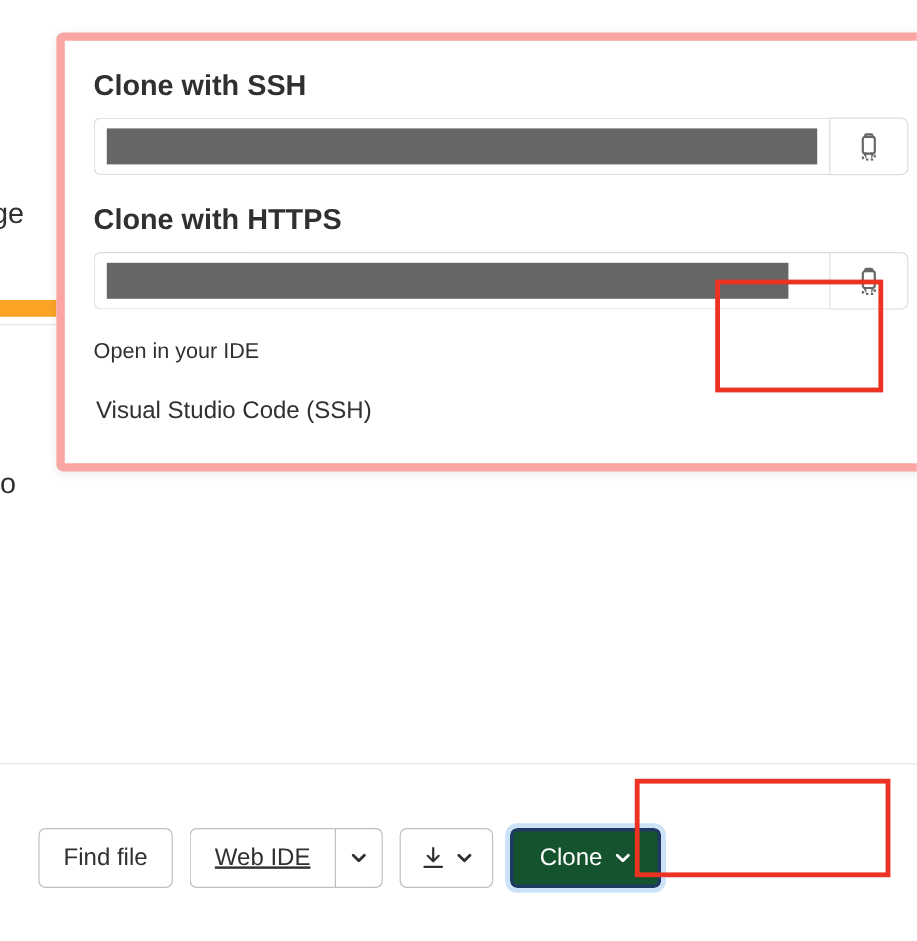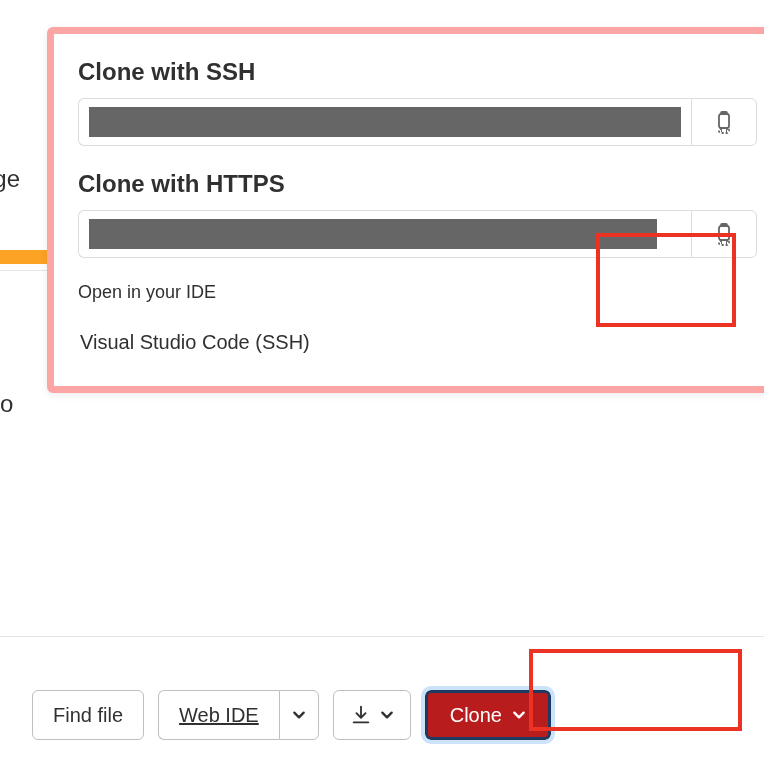--- a/index.html
+++ b/index.html
@@ -161,21 +161,21 @@
     border-radius: 0 6px 6px 0;
     padding: 0 12px;
   }
 
   .btn-download {
     padding: 0 16px;
     gap: 8px;
   }
 
   .btn-primary {
-    background: #b91c1c;
+    background: #14532d;
     border: 3px solid #1f3a60;
     color: #fff;
     font-weight: 500;
     padding: 0 22px;
     gap: 10px;
     outline: 4px solid #cbe2f9;
     outline-offset: 0;
   }
 
   .chevron-down {

